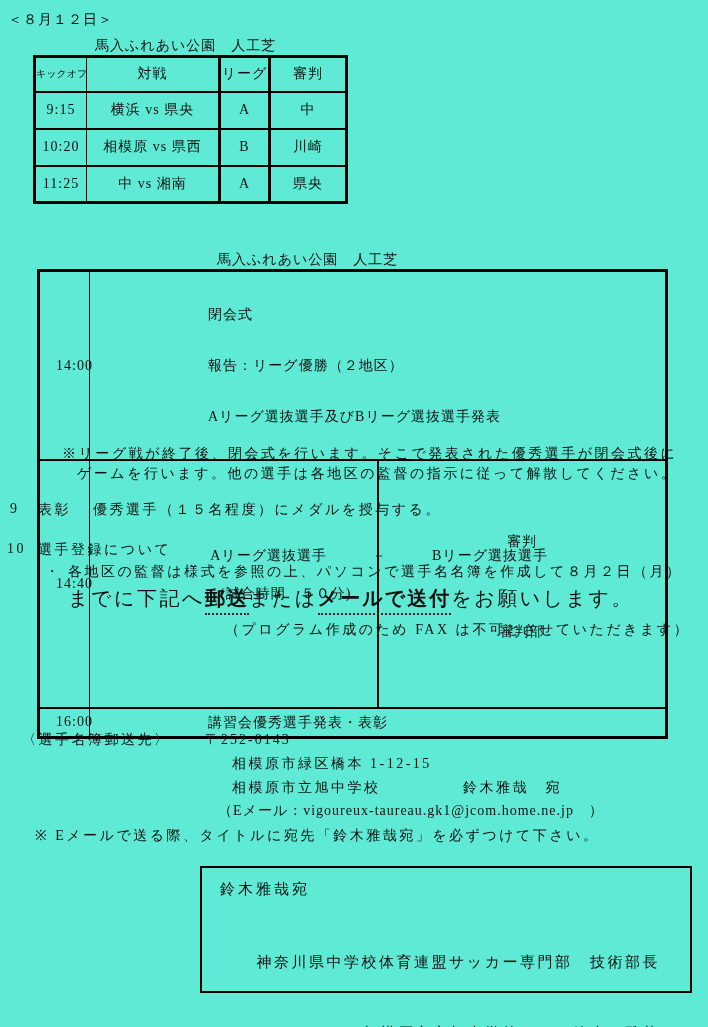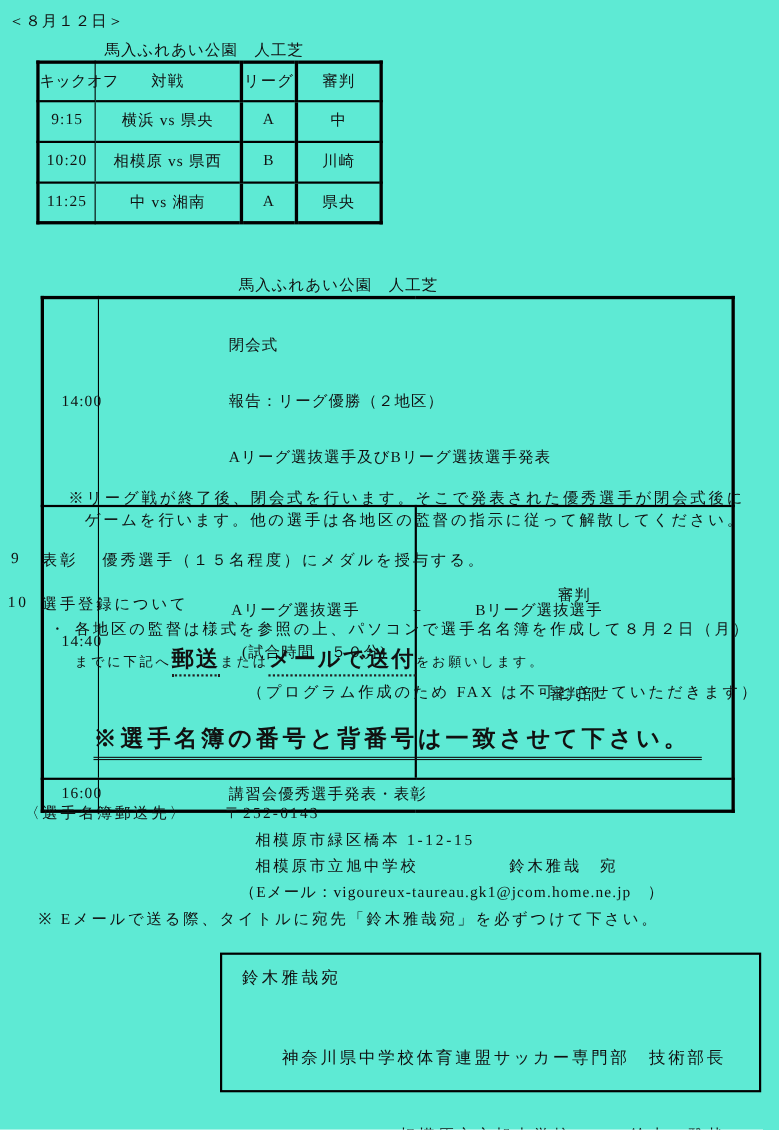--- a/index.html
+++ b/index.html
@@ -29,21 +29,21 @@
     text-align: center;
     vertical-align: middle;
     font-weight: normal;
     font-size: 14px;
     letter-spacing: 1px;
     white-space: pre;
   }
   .t1 th { height: 35px; }
   .t1 td { height: 37px; }
   .t1 .league-col { border-left-width: 3px; border-right-width: 3px; }
-  .t1 .kickoff-hdr { font-size: 14px; letter-spacing: 0; }
+  .t1 .kickoff-hdr { font-size: 10px; letter-spacing: 0; }
 
   
   .t2 { border: 3px solid #000; width: 631px; }
   .t2 td {
     border: 1px solid #000;
     border-top-width: 2px;
     border-bottom-width: 2px;
     font-size: 14px;
     letter-spacing: 1px;
     vertical-align: middle;
@@ -59,21 +59,21 @@
     line-height: 30px;
     vertical-align: top;
     padding-top: 6px;
   }
   .t2 .row1 td { height: 65px; }
   .t2 .row2 td { height: 66px; }
   .t2 .row3 td { height: 29px; }
 
   
   .send-line { display: flex; align-items: baseline; }
-  .send-line .plain { font-size: 12px; letter-spacing: 2.5px; white-space: pre; }
+  .send-line .plain { font-size: 20px; letter-spacing: 2.5px; white-space: pre; }
   .send-word {
     font-size: 20px; font-weight: bold; letter-spacing: 2px;
     border-bottom: 2px dotted #222; padding-bottom: 1px; white-space: pre;
   }
 
   .big-notice {
     font-size: 21px; font-weight: bold; letter-spacing: 3.5px;
     border-bottom: 3px double #111; padding-bottom: 3px; padding-right: 10px;
     white-space: pre;
   }
@@ -187,21 +187,20 @@
   <div class="abs send-line" style="left:68px; top:585px;">
     <span class="plain">までに下記へ</span>
     <span class="send-word">郵送</span>
     <span class="plain">または</span>
     <span class="send-word">メールで送付</span>
     <span class="plain">をお願いします。</span>
   </div>
 
   <div class="abs jp" style="left:225px; top:621px;">（プログラム作成のため FAX は不可とさせていただきます）</div>
 
-  <div class="abs big-notice" style="left:85px; top:657px;">※選手名簿の番号と背番号は一致させて下さい。</div>
 
   <div class="abs jp" style="left:22px; top:731px;">〈選手名簿郵送先〉</div>
   <div class="abs jp-tight" style="left:205px; top:731px; letter-spacing:2px;">〒252-0143</div>
   <div class="abs jp" style="left:232px; top:755px;">相模原市緑区橋本 1-12-15</div>
   <div class="abs jp" style="left:232px; top:779px;">相模原市立旭中学校　　　　　鈴木雅哉　宛</div>
   <div class="abs jp" style="left:218px; top:802px; letter-spacing:1px;">（Eメール：vigoureux-taureau.gk1@jcom.home.ne.jp　）</div>
   <div class="abs jp" style="left:35px; top:825px;">※ Eメールで送る際、タイトルに宛先「鈴木雅哉宛」を必ずつけて下さい。</div>
 
   <div class="abs contact-box" style="left:200px; top:866px;">
     <div class="contact-title">鈴木雅哉宛</div>

